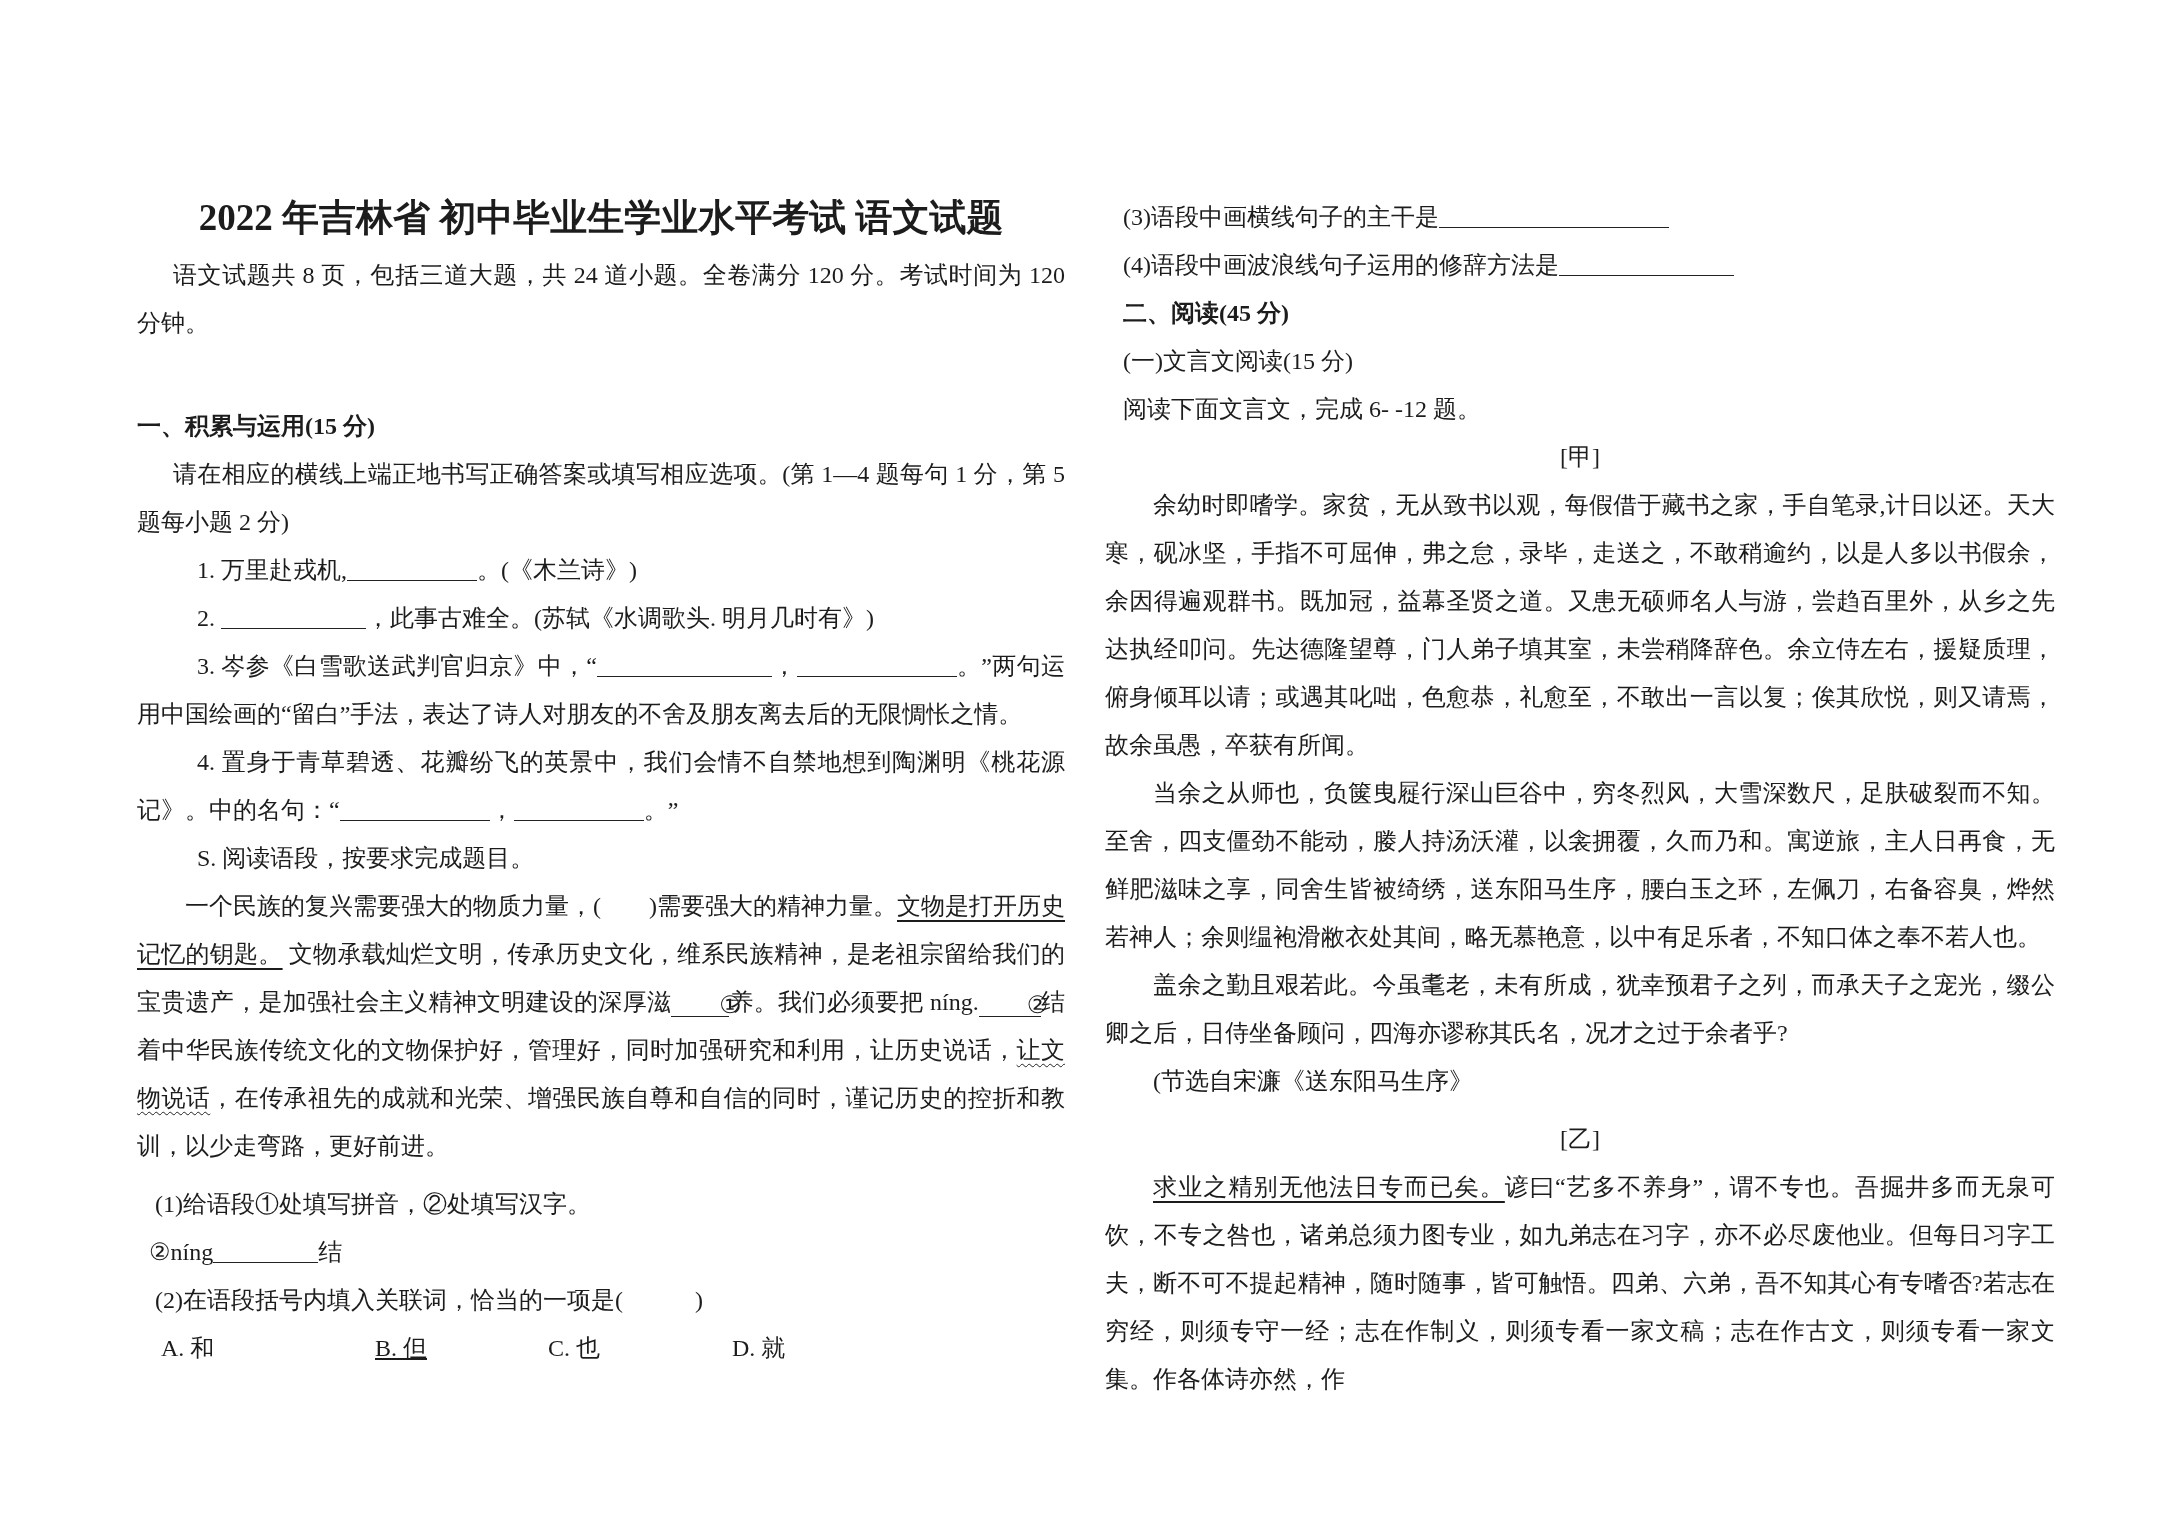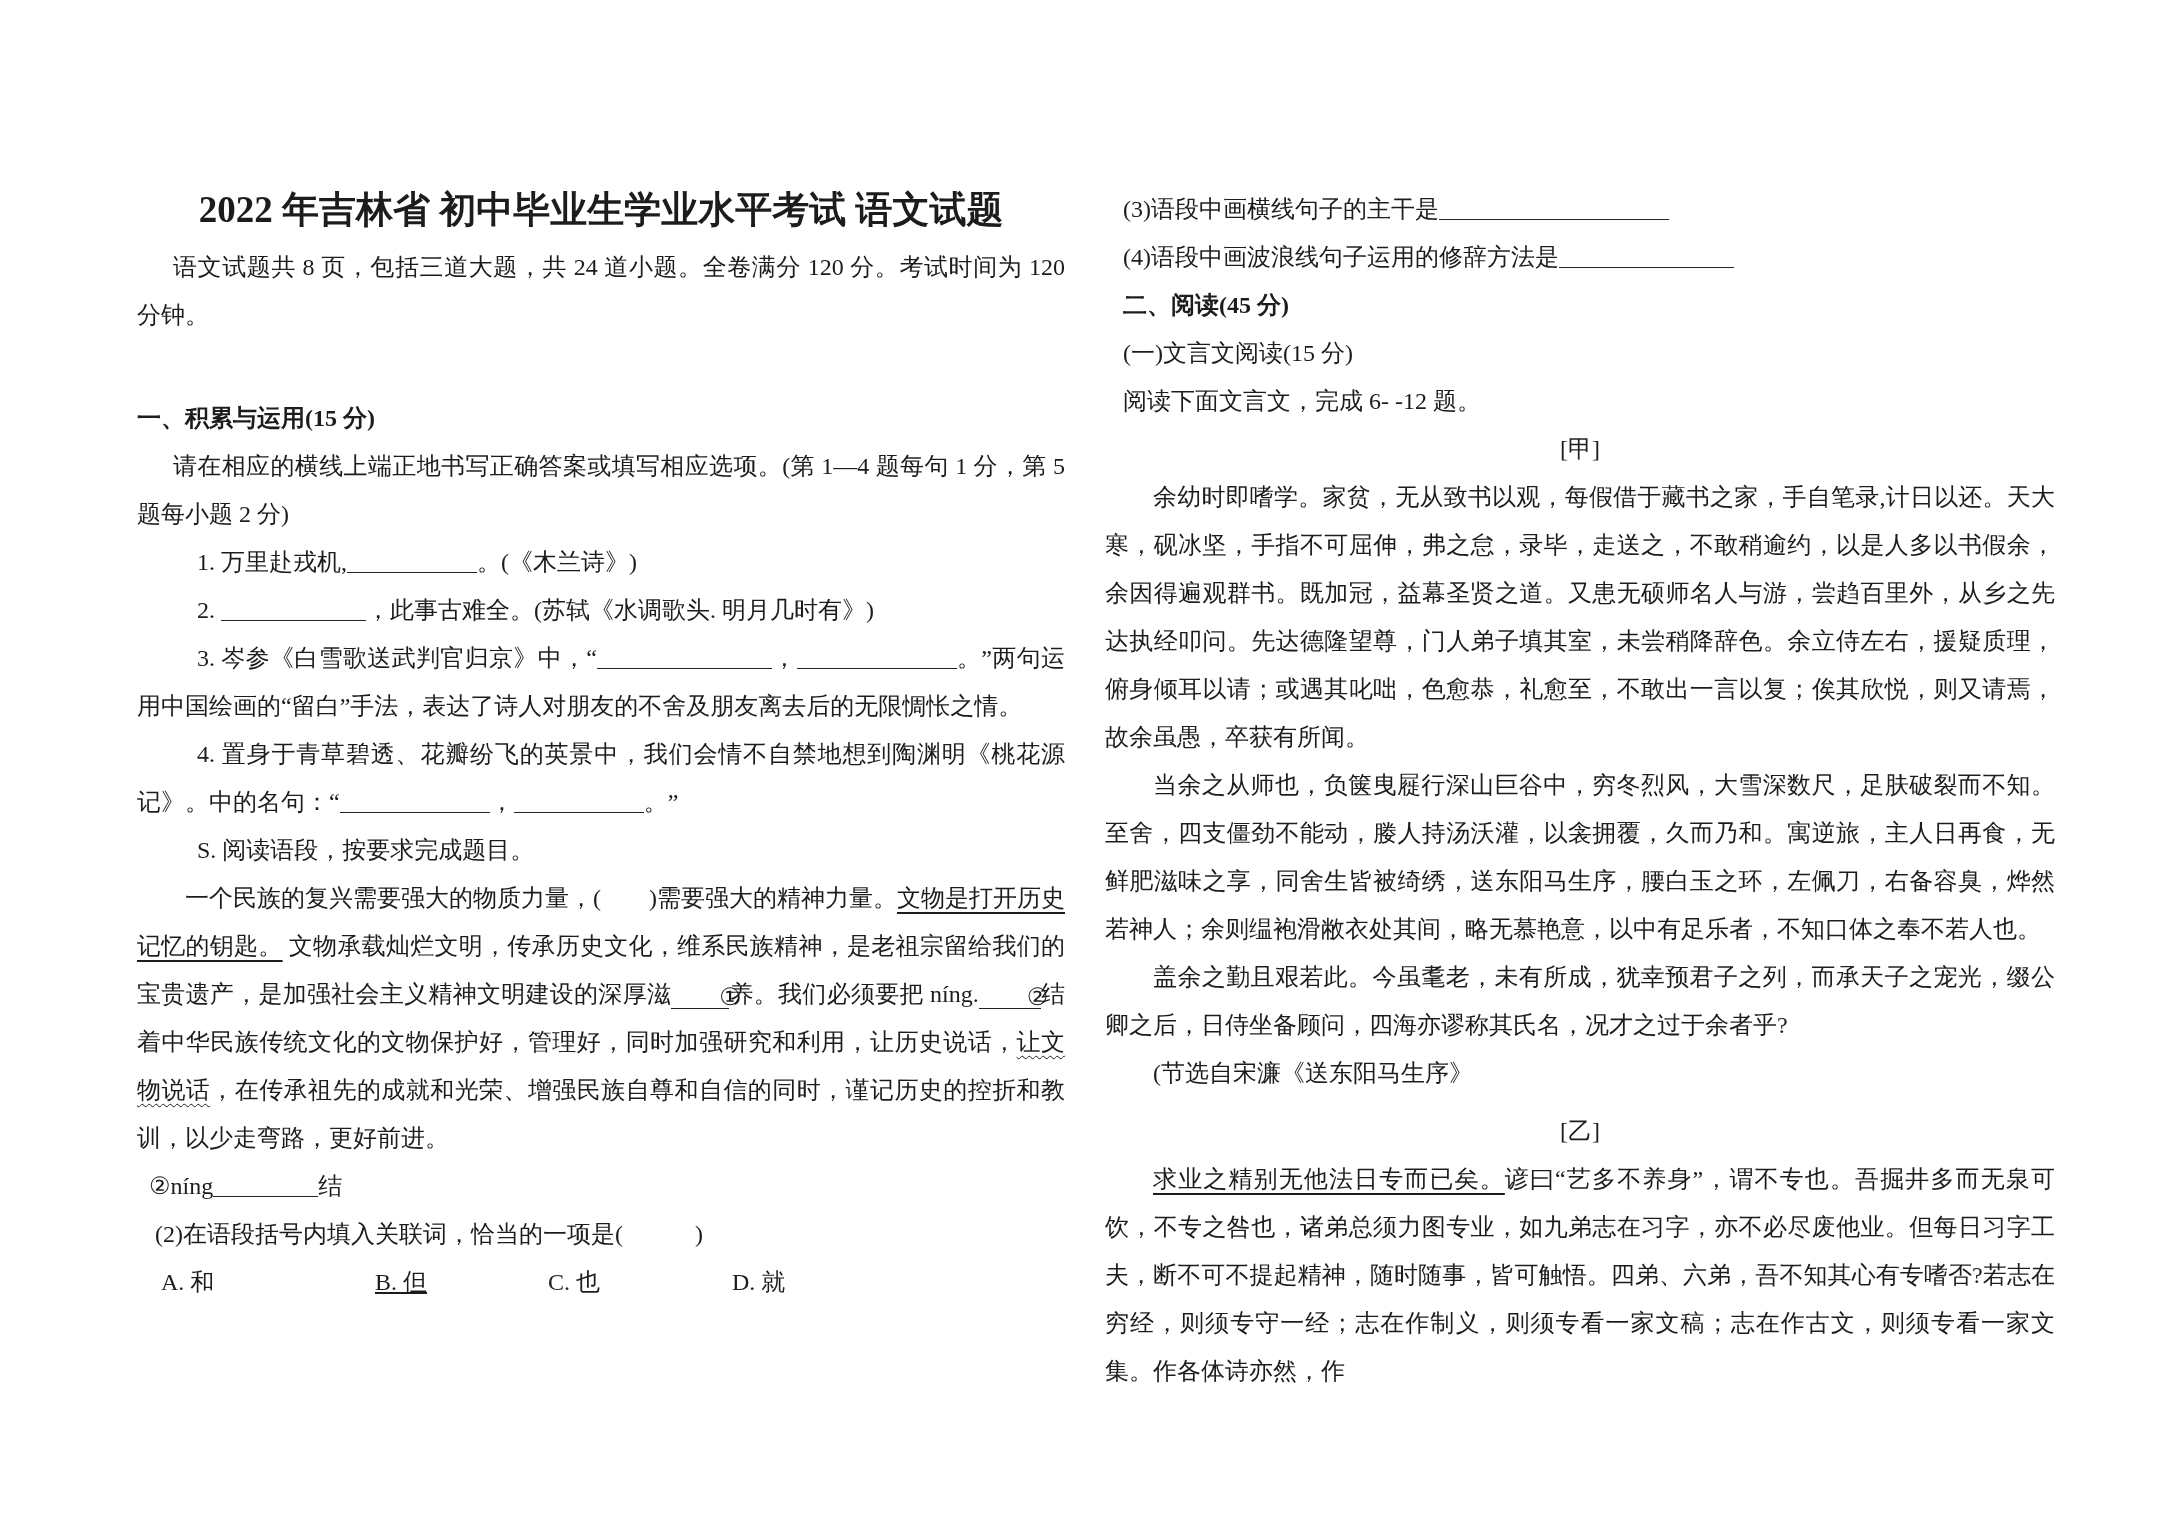--- a/index.html
+++ b/index.html
@@ -2,21 +2,21 @@
 <html><head>
 <meta charset="utf-8">
 <style>
   html,body{margin:0;padding:0;}
   body{
     width:2167px;height:1529px;background:#ffffff;overflow:hidden;
     font-family:"Liberation Serif","DejaVu Serif",serif;
     font-size:24px;line-height:48px;color:#1c1c1c;
   }
   .page{position:relative;width:2167px;height:1529px;background:#ffffff;}
-  .col{position:absolute;top:185px;}
+  .col{position:absolute;top:193px;}
   .col-left{left:137px;width:928px;}
   .col-right{left:1105px;width:950px;}
   p{margin:0;text-align:justify;}
   .title{
     font-size:37px;font-weight:bold;text-align:center;
     line-height:50px;margin-bottom:8px;white-space:nowrap;
   }
   .bold{font-weight:bold;}
   .center{text-align:center;}
   .ind-15{text-indent:1.5em;}
@@ -52,20 +52,21 @@
     <div class="title">2022 年吉林省 初中毕业生学业水平考试 语文试题</div>
     <p class="ind-15">语文试题共 8 页，包括三道大题，共 24 道小题。全卷满分 120 分。考试时间为 120 分钟。</p>
     <p class="bold gap-top">一、积累与运用(15 分)</p>
     <p class="ind-15">请在相应的横线上端正地书写正确答案或填写相应选项。(第 1—4 题每句 1 分，第 5 题每小题 2 分)</p>
     <p class="ind-25"><span>1. 万里赴戎机,</span><span class="blank" style="width: 130px;"></span><span>。(《木兰诗》)</span></p>
     <p class="ind-25"><span>2. </span><span class="blank" style="width: 145px;"></span><span>，此事古难全。(苏轼《水调歌头. 明月几时有》)</span></p>
     <p class="ind-25"><span>3. 岑参《白雪歌送武判官归京》中，“</span><span class="blank" style="width: 175px;"></span><span>，</span><span class="blank" style="width: 160px;"></span><span>。”两句运用中国绘画的“留白”手法，表达了诗人对朋友的不舍及朋友离去后的无限惆怅之情。</span></p>
     <p class="ind-25"><span>4. 置身于青草碧透、花瓣纷飞的英景中，我们会情不自禁地想到陶渊明《桃花源记》。中的名句：“</span><span class="blank" style="width: 150px;"></span><span>，</span><span class="blank" style="width: 130px;"></span><span>。”</span></p>
     <p class="ind-25">S. 阅读语段，按要求完成题目。</p>
     <p class="ind-2"><span>一个民族的复兴需要强大的物质力量，(　　)需要强大的精神力量。</span><span class="u">文物是打开历史记忆的钥匙。</span><span> 文物承载灿烂文明，传承历史文化，维系民族精神，是老祖宗留给我们的宝贵遗产，是加强社会主义精神文明建设的深厚滋</span><span class="blank" style="width: 58px;">①</span><span>养。我们必须要把 níng.</span><span class="blank" style="width: 62px;">②</span><span>结着中华民族传统文化的文物保护好，管理好，同时加强研究和利用，让历史说话，</span><span class="wavy">让文物说话</span><span>，在传承祖先的成就和光荣、增强民族自尊和自信的同时，谨记历史的控折和教训，以少走弯路，更好前进。</span></p>
+    <p class="ind-075 gap-top-sm">(1)给语段①处填写拼音，②处填写汉字。</p>
     <p class="ind-05"><span>②níng</span><span class="blank" style="width: 105px;"></span><span>结</span></p>
     <p class="ind-075">(2)在语段括号内填入关联词，恰当的一项是(　　　)</p>
     <p class="choices">
       <span class="choice choice-a">A. 和</span>
       <span class="choice choice-b">B. 但</span>
       <span class="choice choice-c">C. 也</span>
       <span class="choice">D. 就</span>
     </p>
   </div>
 

